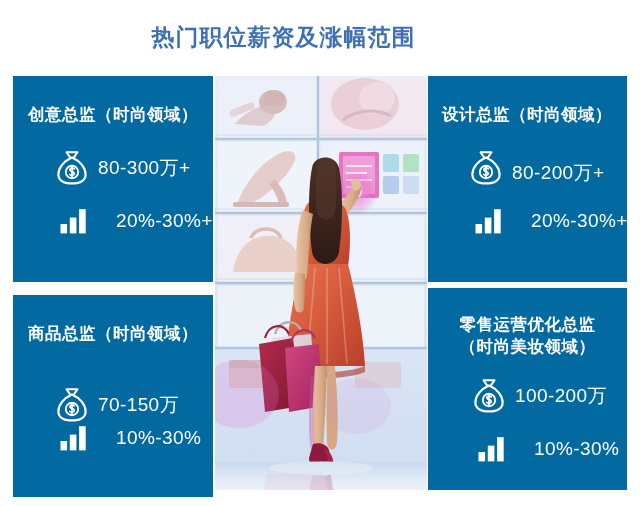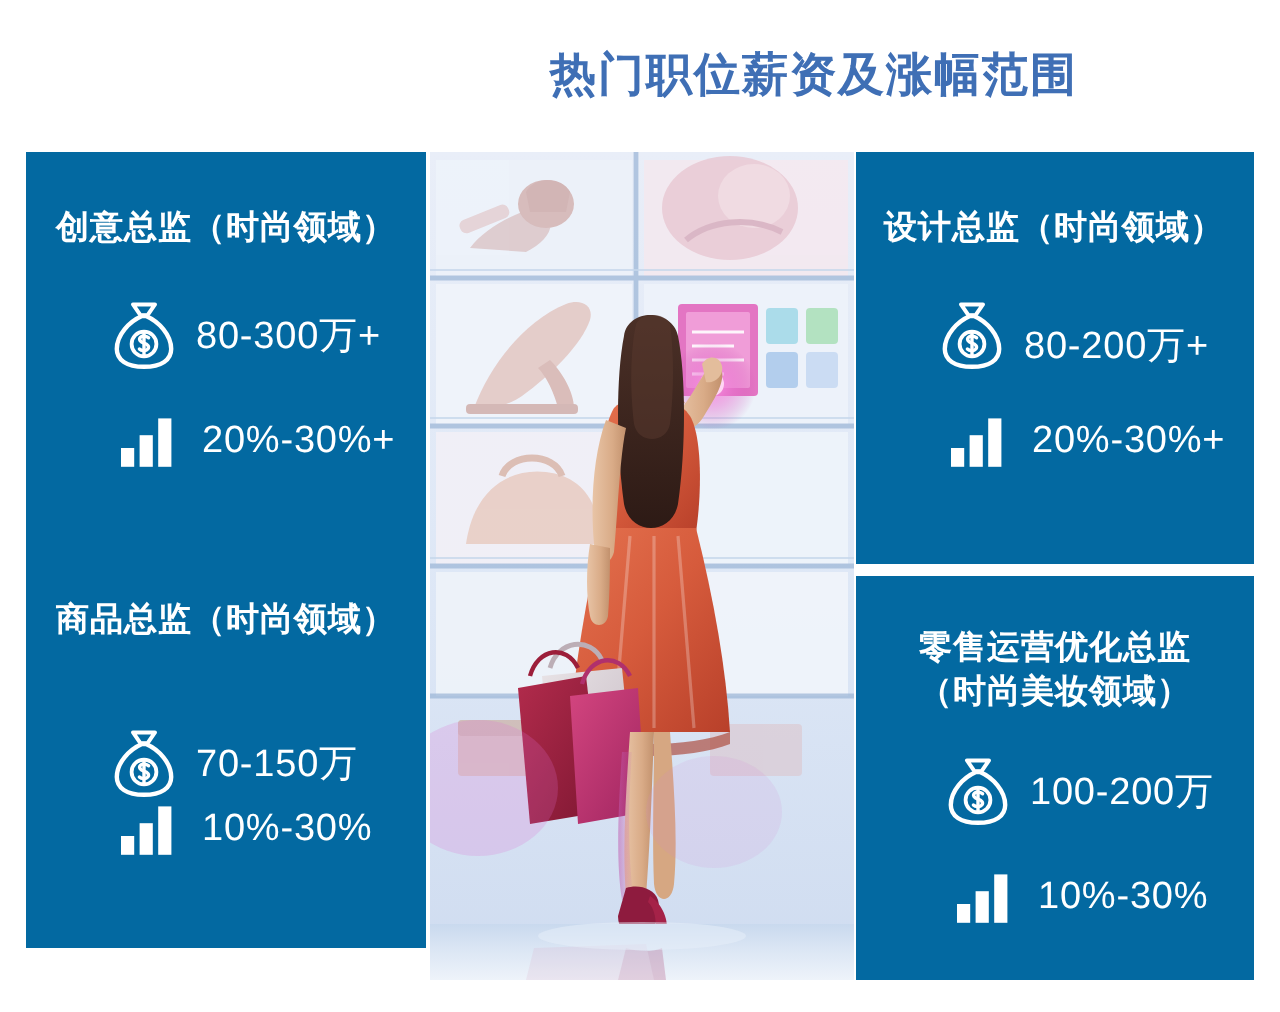--- a/index.html
+++ b/index.html
@@ -15,46 +15,46 @@
   #infographic {
     position: relative;
     width: 640px;
     height: 506px;
     background: #ffffff;
   }
 
   
   .title-bar {
     position: absolute;
-    left: 4px;
+    left: 16px;
     top: 0;
     width: 535px;
     height: 74px;
     display: flex;
     align-items: center;
-    justify-content: flex-end;
+    justify-content: center;
   }
   .title-text {
     font-size: 23px;
     font-weight: bold;
     color: #3f6fb5;
     letter-spacing: 1px;
     white-space: nowrap;
   }
 
   
   .card {
     position: absolute;
     background: #0369a1;
     color: #ffffff;
     overflow: hidden;
   }
   .card-tl { left: 13px;  top: 76px;  width: 200px; height: 206px; }
   .card-tr { left: 428px; top: 76px;  width: 199px; height: 206px; }
-  .card-bl { left: 13px;  top: 272px; width: 200px; height: 202px; padding-left: 36px; }
+  .card-bl { left: 13px;  top: 295px; width: 200px; height: 202px; padding-left: 36px; }
   .card-br { left: 428px; top: 288px; width: 199px; height: 202px; padding-left: 20px; }
 
   .card-title {
     font-size: 16.5px;
     font-weight: bold;
     line-height: 1.32;
     white-space: nowrap;
     letter-spacing: 0.5px;
   }
   .card-title.two-line { white-space: normal; }
@@ -83,21 +83,21 @@
     white-space: nowrap;
     letter-spacing: 0.4px;
   }
 
   
   .metric.salary .metric-icon { width: 34px; height: 36px; }
   .metric.salary .metric-value { margin-left: 9px; }
 
   
   .metric.growth .metric-icon { width: 28px; height: 26px; }
-  .metric.growth .metric-value { margin-left: 13px; }
+  .metric.growth .metric-value { margin-left: 28px; }
 
   
   .card-tl .metric.salary { left: 42px; top: 74px; }
   .card-tl .metric.growth { left: 47px; top: 132px; }
   
   .card-tr .metric.salary { left: 41px; top: 74px; align-items: flex-end; }
   .card-tr .metric.growth { left: 47px; top: 132px; }
   
   .card-bl .metric.salary { left: 42px; top: 72px; margin-top: 20px; }
   .card-bl .metric.growth { left: 47px; top: 130px; }

